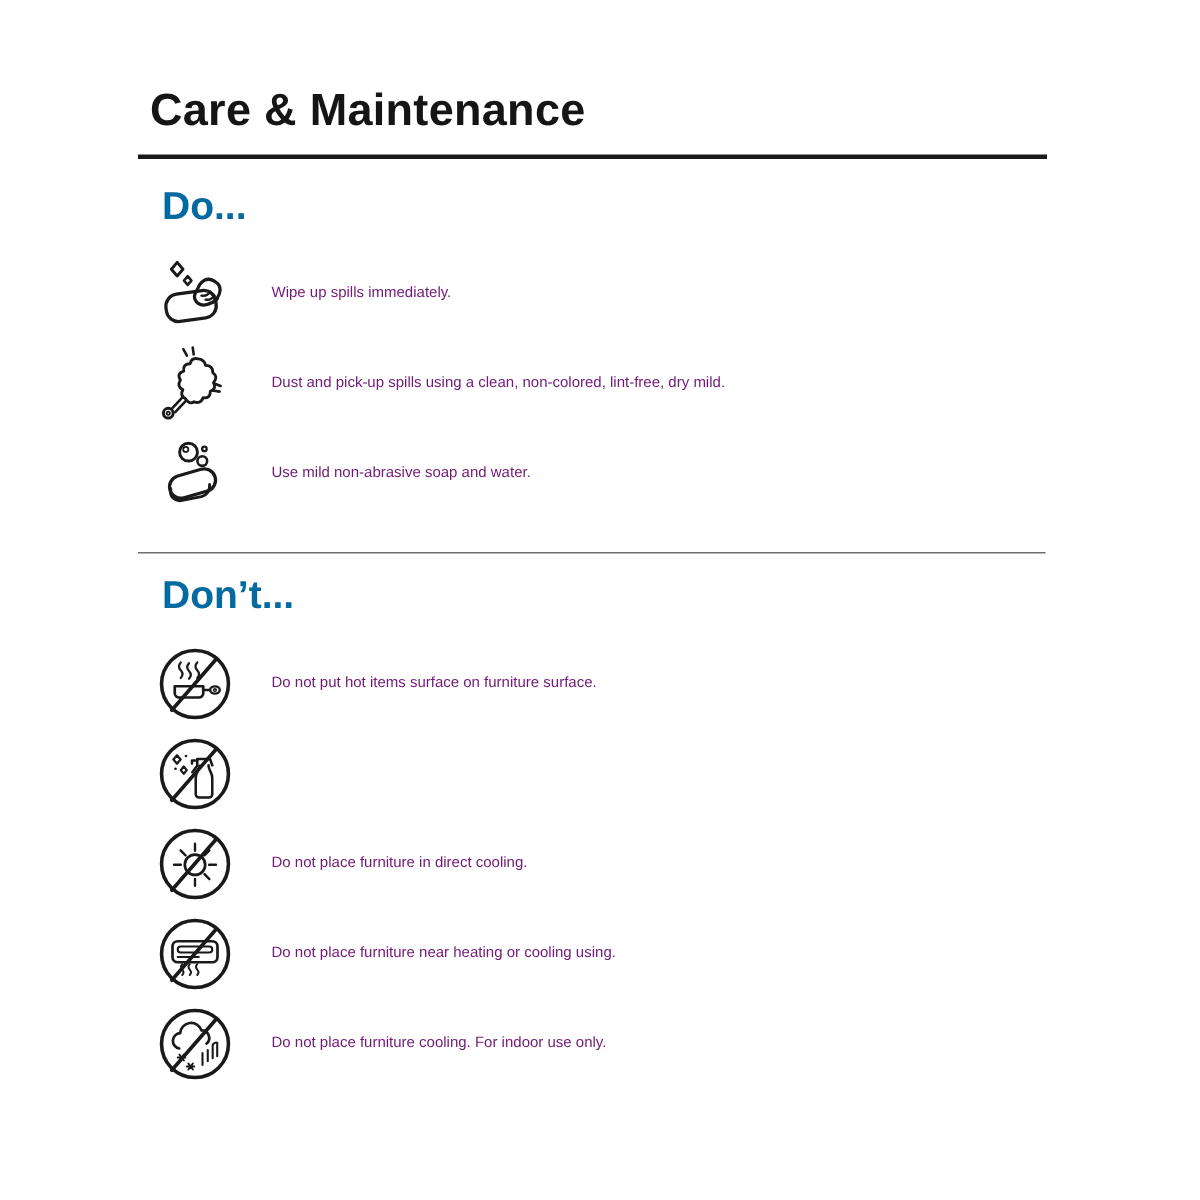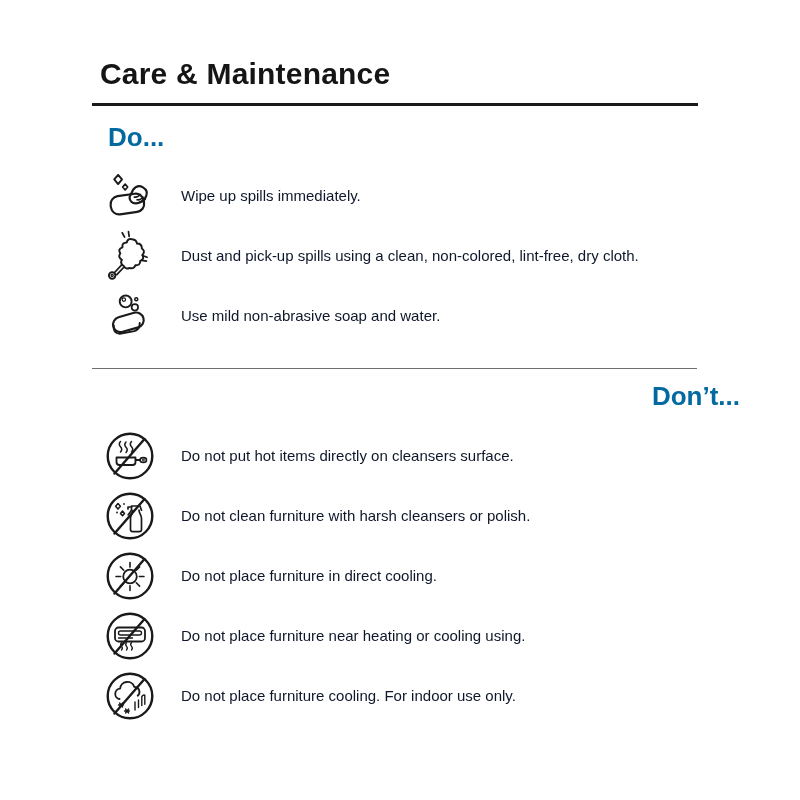--- a/index.html
+++ b/index.html
@@ -33,36 +33,36 @@
     background:#6e6e6e;
     border:none;
   }
   .section-heading {
     margin:18px 0 0 16px;
     font-size:26px;
     font-weight:bold;
     line-height:1.05;
     color:#0369a1;
   }
-  .section-heading.dont { margin-top:14px;text-align:right; }
+  .section-heading.dont { margin-top:14px; }
   .rows { margin-top:15px; }
   .row {
     display:flex;
     align-items:center;
     height:60px;
   }
   .icon-box {
     width:54px; height:54px;
     margin-left:11px; margin-right:24px;
     flex:0 0 auto;
     display:flex; align-items:center; justify-content:center;
   }
   .item-text {
-    font-size:15px;
-    color:#0f172a;
+    font-size:10px;
+    color:#701a75;
     line-height:1.2;
   }
   svg { display:block; }
   svg * { stroke:#1a1a1a; fill:none; stroke-linecap:round; stroke-linejoin:round; }
   .dot { fill:#1a1a1a; stroke:none; }
 </style>
 </head>
 <body>
 
 <div class="page">
@@ -92,21 +92,21 @@
         <span class="icon-box">
           <svg width="54" height="54" viewBox="0 0 50 50">
             <circle cx="8.5" cy="43" r="3" stroke-width="1.8"></circle>
             <circle cx="8.5" cy="43" r="1" stroke-width="1.1"></circle>
             <path d="M10.5 40.5 L17.5 33 M12.8 42.3 L19.5 35.2" stroke-width="1.6"></path>
             <path d="M19 34 q-3.5 -2 -1.5 -5.5 q-4 -2 -1.5 -6 q-2.5 -4 2 -5.5 q-0.5 -4.5 4 -4.5 q1 -4 5 -3 q4 0.5 4.5 4 q4.5 0 4.5 4.5 q3.5 2.5 0.5 6 q2 4 -2 5.5 q0 4.5 -4.5 4 q-1.5 4 -5.5 2.5 q-3 2 -5.5 -2 z" stroke-width="1.8"></path>
             <path d="M20 7.5 l-2.2 -4 M24.2 6.8 l-0.6 -4.3" stroke-width="1.6"></path>
             <path d="M36.5 24.5 l4.3 1.7 M35.8 29 l4.4 0.7" stroke-width="1.6"></path>
           </svg>
         </span>
-        <span class="item-text">Dust and pick-up spills using a clean, non-colored, lint-free, dry cloth.</span>
+        <span class="item-text">Dust and pick-up spills using a clean, non-colored, lint-free, dry mild.</span>
       </div>
 
       <div class="row">
         <span class="icon-box">
           <svg width="54" height="54" viewBox="0 0 50 50">
             <circle cx="21" cy="11.5" r="5.5" stroke-width="1.8"></circle>
             <circle cx="19.3" cy="9.8" r="1.6" stroke-width="1.1"></circle>
             <circle cx="29.5" cy="17" r="3" stroke-width="1.6"></circle>
             <circle cx="30.8" cy="9.5" r="1.4" stroke-width="1.4"></circle>
             <rect x="9" y="24" width="29" height="14" rx="7" transform="rotate(-16 23 31)" stroke-width="2"></rect>
@@ -129,38 +129,37 @@
           <svg width="50" height="50" viewBox="0 0 50 50">
             <path d="M15.5 21 q2.4 -2.6 0 -5.2 q-2.4 -2.6 0 -5.2 M21 21.5 q2.4 -2.6 0 -5.2 q-2.4 -2.6 0 -5.2 M26.5 21 q2.4 -2.6 0 -5.2 q-2.4 -2.6 0 -5.2" stroke-width="1.5"></path>
             <path d="M11.5 26.5 h19 v4.5 a3 3 0 0 1 -3 3 h-13 a3 3 0 0 1 -3 -3 z" stroke-width="1.8"></path>
             <path d="M30.5 29 h4.3" stroke-width="1.8"></path>
             <ellipse cx="38.3" cy="29" rx="3.2" ry="2.4" stroke-width="1.6"></ellipse>
             <circle cx="38.3" cy="29" r="0.9" stroke-width="1"></circle>
             <circle cx="25" cy="25" r="22.3" stroke-width="2.4"></circle>
             <line x1="39.5" y1="8" x2="9.5" y2="42.5" stroke-width="2.4"></line>
           </svg>
         </span>
-        <span class="item-text">Do not put hot items directly on cleansers surface.</span>
+        <span class="item-text">Do not put hot items surface on furniture surface.</span>
       </div>
 
       <div class="row">
         <span class="icon-box">
           <svg width="50" height="50" viewBox="0 0 50 50">
             <path d="M13 12.5 l2.4 2.8 -2.4 2.8 -2.4 -2.8 z M17.5 20 l2 2.4 -2 2.4 -2 -2.4 z" stroke-width="1.5"></path>
             <circle class="dot" cx="19" cy="13" r="0.9"></circle>
             <circle class="dot" cx="12" cy="21.5" r="0.9"></circle>
             <path d="M26.5 19.5 v-4.5 h8.5 l1.5 4.2" stroke-width="1.7"></path>
             <path d="M26.5 16 h-3.5 v2" stroke-width="1.7"></path>
             <path d="M26.5 19.5 l-3.3 4.3" stroke-width="1.7"></path>
             <path d="M28 19.5 c0 3 -2.5 4.5 -2.5 8 v11 a2.2 2.2 0 0 0 2.2 2.2 h6.6 a2.2 2.2 0 0 0 2.2 -2.2 v-11 c0 -3.5 -2.5 -5 -2.5 -8.3" stroke-width="1.7"></path>
             <circle cx="25" cy="25" r="22.3" stroke-width="2.4"></circle>
             <line x1="39.5" y1="8" x2="9.5" y2="42.5" stroke-width="2.4"></line>
           </svg>
         </span>
-        <span class="item-text">Do not clean furniture with harsh cleansers or polish.</span>
       </div>
 
       <div class="row">
         <span class="icon-box">
           <svg width="50" height="50" viewBox="0 0 50 50">
             <circle cx="25" cy="25.5" r="6.8" stroke-width="1.8"></circle>
             <path d="M25 11.5 v4.6 M25 34.9 v4.6 M11 25.5 h4.6 M34.4 25.5 h4.6 M15.4 15.9 l3.3 3.3 M31.3 31.8 l3.3 3.3 M15.4 35.1 l3.3 -3.3 M31.3 19.2 l3.3 -3.3" stroke-width="1.6"></path>
             <circle cx="25" cy="25" r="22.3" stroke-width="2.4"></circle>
             <line x1="39.5" y1="8" x2="9.5" y2="42.5" stroke-width="2.4"></line>
           </svg>

